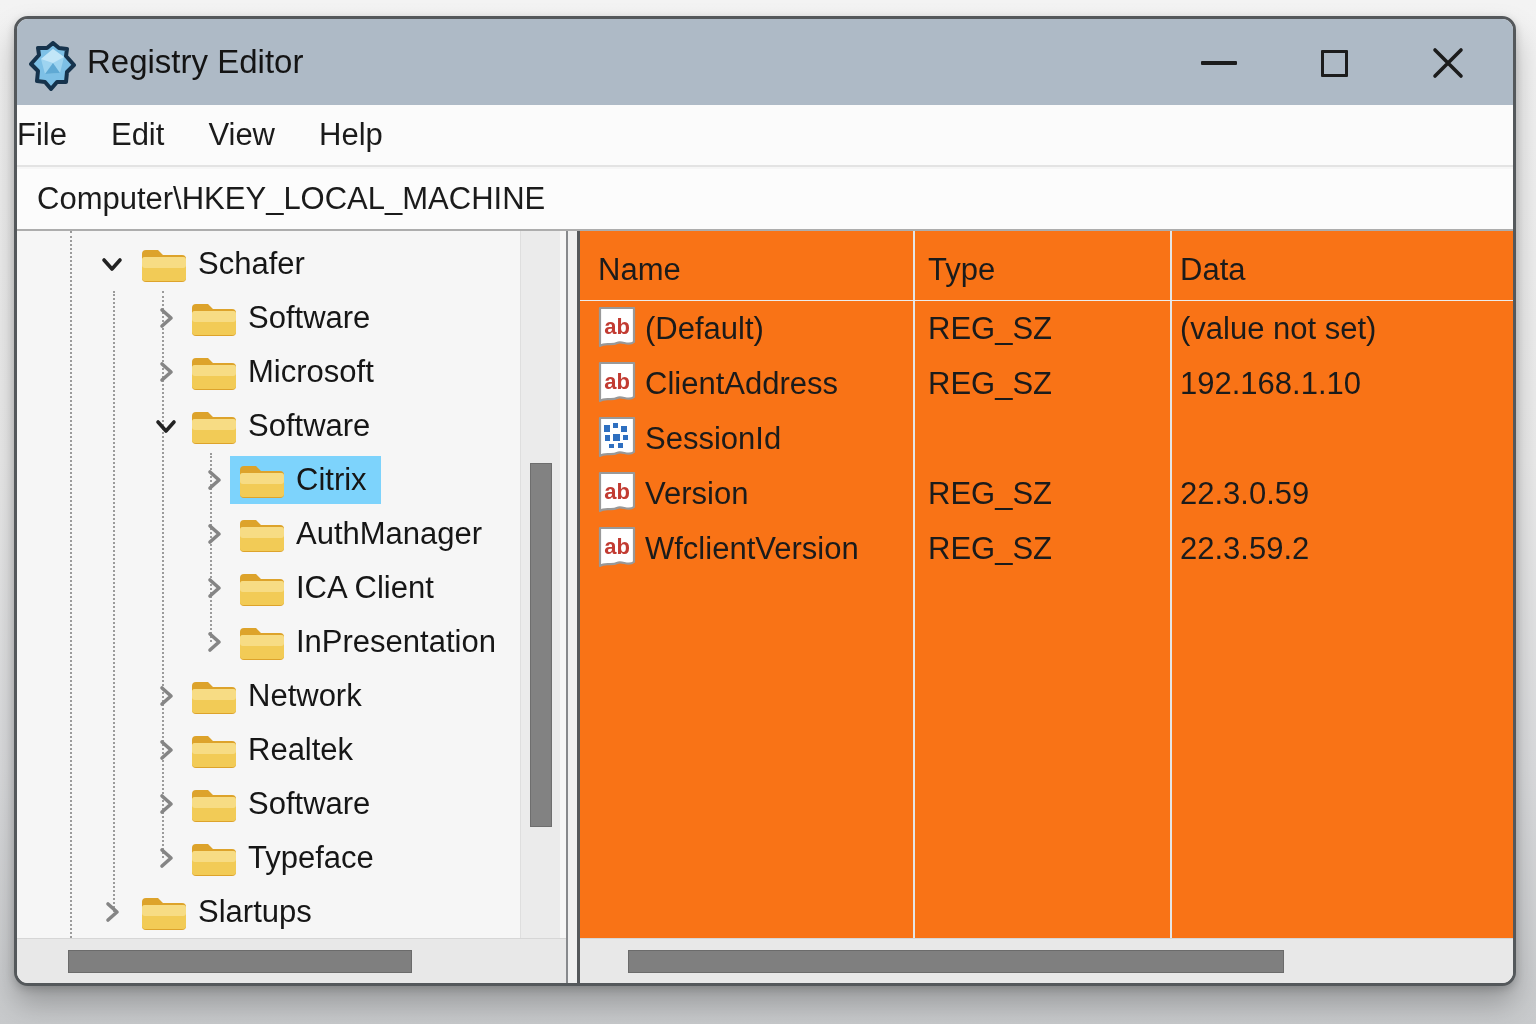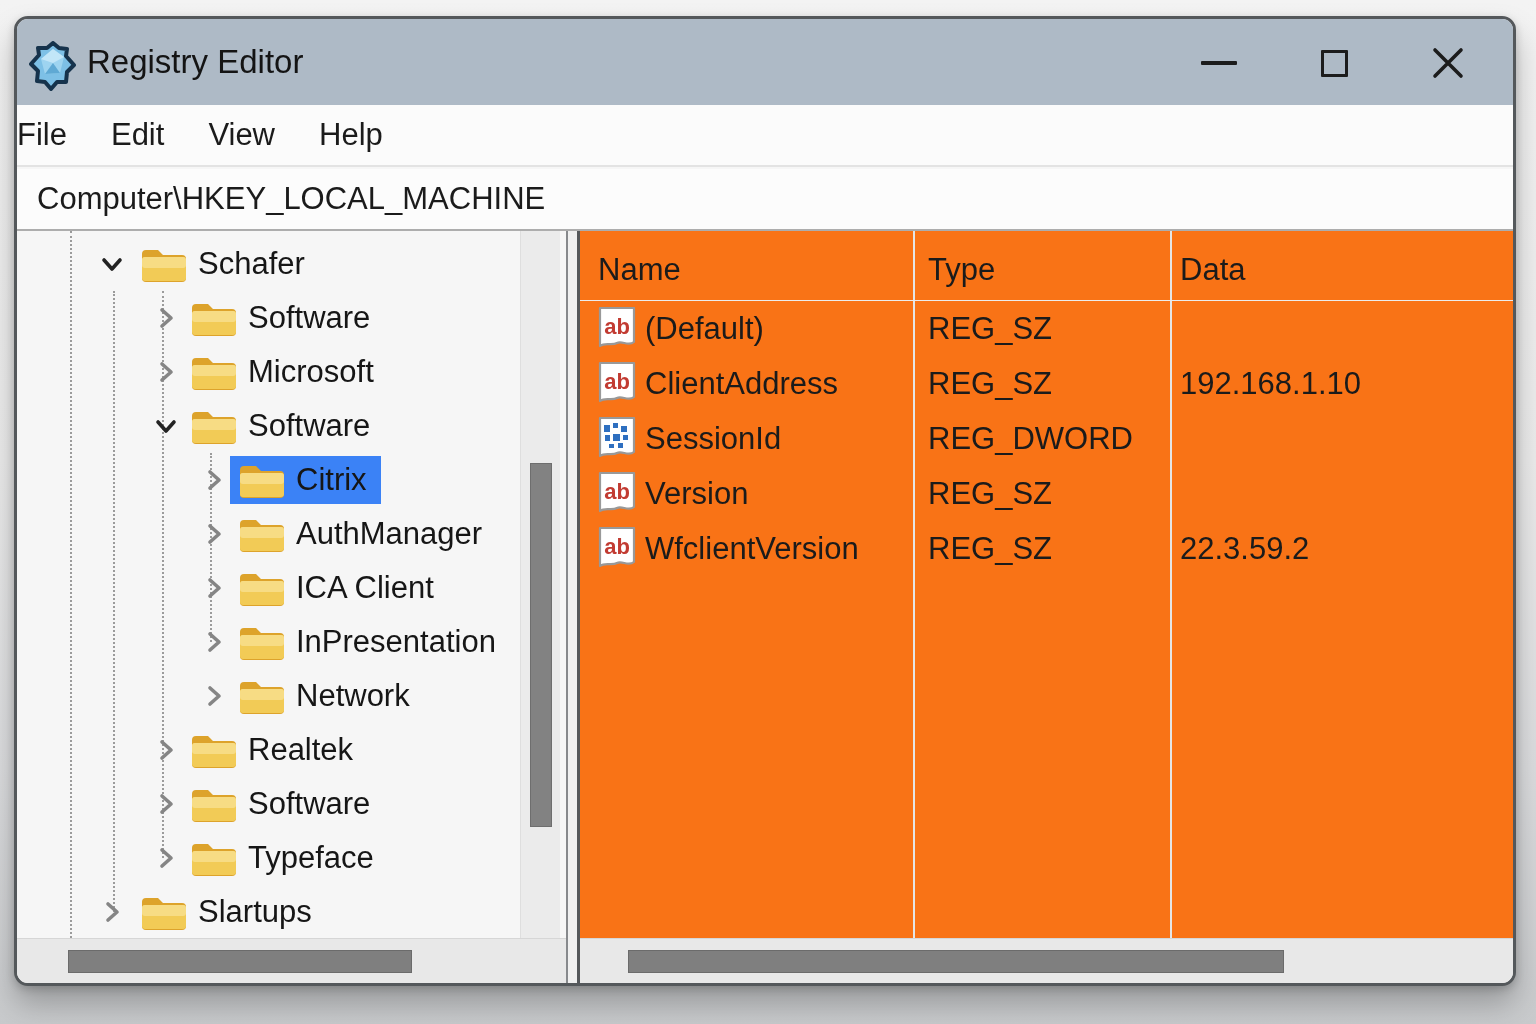--- a/index.html
+++ b/index.html
@@ -74,21 +74,21 @@
   .vcell-data { left:600px; }
   
   .tree-guide { position:absolute; width:0; border-left:2px dotted #9b9b9b; }
   .guide-1 { left:53px;  top:0;    height:707px; }
   .guide-2 { left:96px;  top:60px; height:621px; }
   .guide-3 { left:145px; top:60px; height:567px; }
   .guide-4 { left:193px; top:222px; height:189px; }
   .tree-row { position:absolute; left:0; width:549px; height:54px; overflow:hidden; }
   .chev { position:absolute; top:13px; width:28px; height:28px; }
   .node-box { position:absolute; top:3px; height:48px; display:flex; align-items:center; padding:0 14px 0 8px; }
-  .tree-row.selected .node-box { background:#3b82f6; }
+  .tree-row.selected .node-box { background:#7dd3fc; }
   .folder { width:46px; height:38px; flex:0 0 46px; }
   .tree-label { font-size:31px; margin-left:12px; white-space:nowrap; color:#161616; }
 </style>
 </head>
 <body>
 
 <div class="window">
 
   <div class="titlebar">
     <div class="app-icon">
@@ -229,21 +229,21 @@
               </svg></span>
             <span class="node-box" style="left: 213px;">
               <span class="folder"><svg width="46" height="38" viewBox="0 0 46 38">
                   <path d="M2 9 q0-4 4-4 h12 l5 5 h19 q4 0 4 4 v19 q0 4-4 4 H6 q-4 0-4-4 Z" fill="#dda32b"></path>
                   <rect x="2" y="12" width="44" height="24" rx="3" fill="#f2cb56"></rect>
                   <rect x="2" y="12" width="44" height="11" rx="3" fill="#f7dc84"></rect>
                 </svg></span>
               <span class="tree-label">InPresentation</span>
             </span>
           </div>
-          <div class="tree-row" style="top: 438px; margin-left: 48px;">
+          <div class="tree-row" style="top: 438px;">
             <span class="chev" style="left: 135px;"><svg width="28" height="28" viewBox="0 0 28 28">
                 <path d="M10 6 L19 14 L10 22" fill="none" stroke="#858585" stroke-width="3.6" stroke-linecap="round" stroke-linejoin="round"></path>
               </svg></span>
             <span class="node-box" style="left: 165px;">
               <span class="folder"><svg width="46" height="38" viewBox="0 0 46 38">
                   <path d="M2 9 q0-4 4-4 h12 l5 5 h19 q4 0 4 4 v19 q0 4-4 4 H6 q-4 0-4-4 Z" fill="#dda32b"></path>
                   <rect x="2" y="12" width="44" height="24" rx="3" fill="#f2cb56"></rect>
                   <rect x="2" y="12" width="44" height="11" rx="3" fill="#f7dc84"></rect>
                 </svg></span>
               <span class="tree-label">Network</span>
@@ -316,20 +316,21 @@
         <span class="col-h col-h-data">Data</span>
       </div>
       <div id="value-rows">
           <div class="value-row" style="top: 70px;">
             <span class="vicon"><svg width="42" height="47" viewBox="0 0 42 47">
                 <path d="M4 3 h34 v34 c-6 5 -12 -2 -17 1 c-5 3 -12 -1 -17 3 Z" fill="#ffffff" stroke="#999999" stroke-width="2.2" stroke-linejoin="round"></path>
                 <text x="21" y="29" text-anchor="middle" font-family="Liberation Sans, DejaVu Sans, sans-serif" font-size="22" font-weight="bold" fill="#c23b32">ab</text>
               </svg></span>
             <span class="vcell vcell-name">(Default)</span>
             <span class="vcell vcell-type">REG_SZ</span>
+            <span class="vcell vcell-data">(value not set)</span>
           </div>
           <div class="value-row" style="top: 125px;">
             <span class="vicon"><svg width="42" height="47" viewBox="0 0 42 47">
                 <path d="M4 3 h34 v34 c-6 5 -12 -2 -17 1 c-5 3 -12 -1 -17 3 Z" fill="#ffffff" stroke="#999999" stroke-width="2.2" stroke-linejoin="round"></path>
                 <text x="21" y="29" text-anchor="middle" font-family="Liberation Sans, DejaVu Sans, sans-serif" font-size="22" font-weight="bold" fill="#c23b32">ab</text>
               </svg></span>
             <span class="vcell vcell-name">ClientAddress</span>
             <span class="vcell vcell-type">REG_SZ</span>
             <span class="vcell vcell-data">192.168.1.10</span>
           </div>
@@ -341,29 +342,29 @@
                   <rect x="17" y="8" width="5" height="5"></rect>
                   <rect x="25" y="11" width="6" height="6"></rect>
                   <rect x="9" y="20" width="5" height="6"></rect>
                   <rect x="17" y="19" width="7" height="7"></rect>
                   <rect x="27" y="20" width="5" height="5"></rect>
                   <rect x="13" y="29" width="5" height="4"></rect>
                   <rect x="22" y="28" width="5" height="5"></rect>
                 </g>
               </svg></span>
             <span class="vcell vcell-name">SessionId</span>
-            <span class="vcell vcell-type">REG_DWORD</span>
           </div>
           <div class="value-row" style="top: 235px;">
             <span class="vicon"><svg width="42" height="47" viewBox="0 0 42 47">
                 <path d="M4 3 h34 v34 c-6 5 -12 -2 -17 1 c-5 3 -12 -1 -17 3 Z" fill="#ffffff" stroke="#999999" stroke-width="2.2" stroke-linejoin="round"></path>
                 <text x="21" y="29" text-anchor="middle" font-family="Liberation Sans, DejaVu Sans, sans-serif" font-size="22" font-weight="bold" fill="#c23b32">ab</text>
               </svg></span>
             <span class="vcell vcell-name">Version</span>
             <span class="vcell vcell-type">REG_SZ</span>
+            <span class="vcell vcell-data">22.3.0.59</span>
           </div>
           <div class="value-row" style="top: 290px;">
             <span class="vicon"><svg width="42" height="47" viewBox="0 0 42 47">
                 <path d="M4 3 h34 v34 c-6 5 -12 -2 -17 1 c-5 3 -12 -1 -17 3 Z" fill="#ffffff" stroke="#999999" stroke-width="2.2" stroke-linejoin="round"></path>
                 <text x="21" y="29" text-anchor="middle" font-family="Liberation Sans, DejaVu Sans, sans-serif" font-size="22" font-weight="bold" fill="#c23b32">ab</text>
               </svg></span>
             <span class="vcell vcell-name">WfclientVersion</span>
             <span class="vcell vcell-type">REG_SZ</span>
             <span class="vcell vcell-data">22.3.59.2</span>
           </div>

